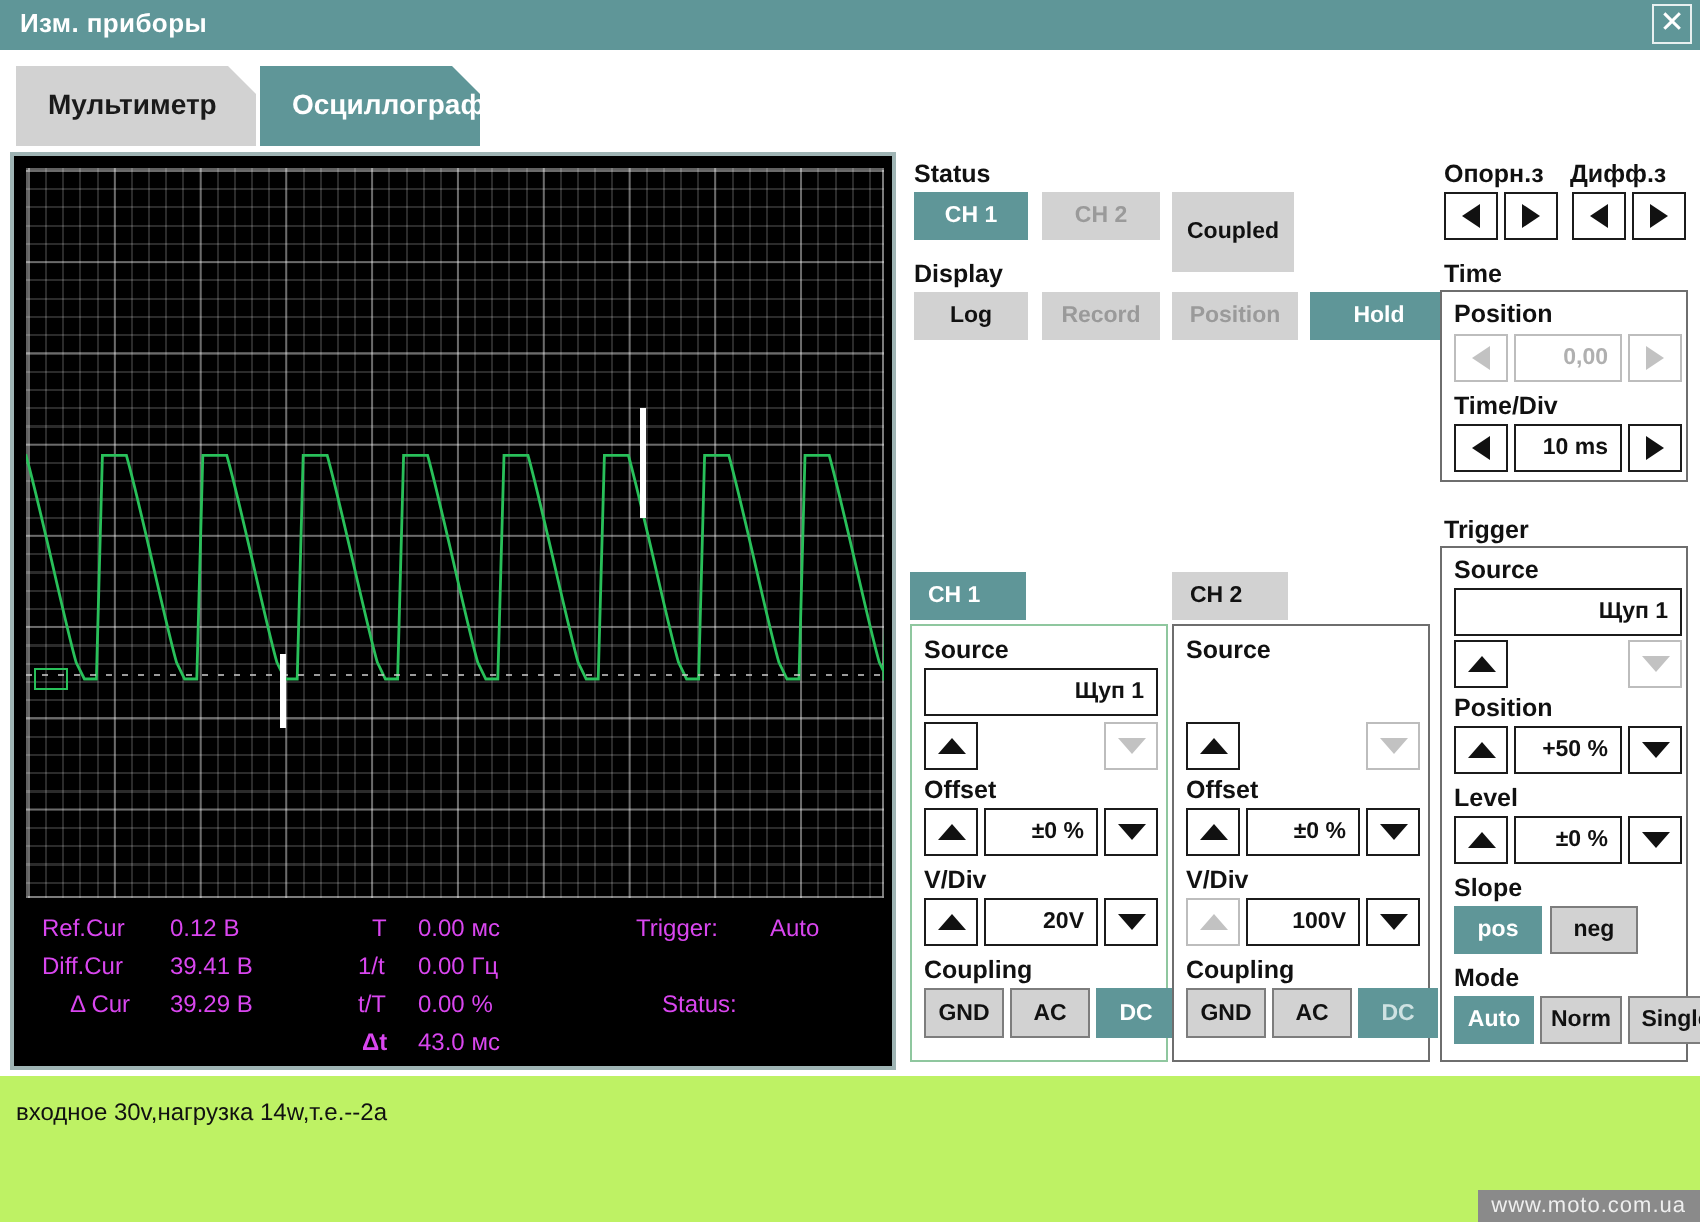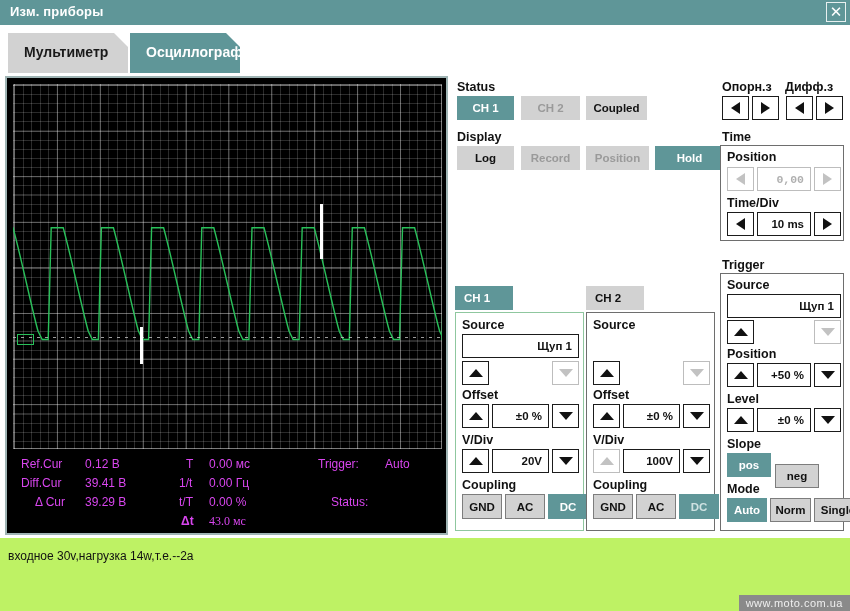--- a/index.html
+++ b/index.html
@@ -123,33 +123,33 @@
     <div class="ro-lbl" style="left:22px;top:41px;">Δ Cur</div>
     <div class="ro-val" style="left:72px;top:41px;">39.29 В</div>
 
     <div class="ro-lbl" style="left:173px;top:3px;">T</div>
     <div class="ro-val" style="left:196px;top:3px;">0.00 мс</div>
     <div class="ro-lbl" style="left:166px;top:22px;">1/t</div>
     <div class="ro-val" style="left:196px;top:22px;">0.00 Гц</div>
     <div class="ro-lbl" style="left:166px;top:41px;">t/T</div>
     <div class="ro-val" style="left:196px;top:41px;">0.00 %</div>
     <div class="ro-lbl" style="left:168px;top:60px;font-weight:bold;">Δt</div>
-    <div class="ro-val" style="left:196px;top:60px;font-family:Liberation Serif, serif;">43.0 мс</div>
+    <div class="ro-val" style="left:196px;top:60px;">43.0 мс</div>
 
     <div class="ro-lbl" style="left:305px;top:3px;">Trigger:</div>
     <div class="ro-val" style="left:372px;top:3px;">Auto</div>
     <div class="ro-lbl" style="left:318px;top:41px;">Status:</div>
     <div class="ro-val" style="left:380px;top:41px;"></div>
   </div>
 </div>
 
 <div class="sec-label" style="left:457px;top:80px;">Status</div>
 <div class="btn on" style="left:457px;top:96px;width:57px;height:24px;">CH 1</div>
 <div class="btn off" style="left:521px;top:96px;width:59px;height:24px;">CH 2</div>
-<div class="btn" style="left:586px;top:96px;width:61px;height:24px;">Coupled</div>
+<div class="btn" style="left:586px;top:96px;width:61px;height:40px;">Coupled</div>
 
 <div class="sec-label" style="left:457px;top:130px;">Display</div>
 <div class="btn" style="left:457px;top:146px;width:57px;height:24px;">Log</div>
 <div class="btn off" style="left:521px;top:146px;width:59px;height:24px;">Record</div>
 <div class="btn off" style="left:586px;top:146px;width:63px;height:24px;">Position</div>
 <div class="btn on" style="left:655px;top:146px;width:69px;height:24px;">Hold</div>
 
 <div class="sec-label" style="left:722px;top:80px;">Опорн.з</div>
 <div class="sec-label" style="left:785px;top:80px;">Дифф.з</div>
 <div class="arrow" style="left:722px;top:96px;width:27px;height:24px;">
@@ -164,21 +164,21 @@
 <div class="arrow" style="left:816px;top:96px;width:27px;height:24px;">
     <i class="tri right"></i>
   </div>
 
 <div class="sec-label" style="left:722px;top:130px;">Time</div>
 <div class="panel" style="left:720px;top:145px;width:124px;height:96px;">
   <div class="sec-label" style="left:6px;top:4px;">Position</div>
   <div class="arrow dis" style="left:6px;top:21px;width:27px;height:24px;">
       <i class="tri left"></i>
     </div>
-  <div class="field dis" style="left:36px;top:21px;width:54px;height:24px;font-family:Liberation Mono, monospace;">0,00</div>
+  <div class="field dis" style="left:36px;top:21px;width:54px;height:24px;">0,00</div>
   <div class="arrow dis" style="left:93px;top:21px;width:27px;height:24px;">
       <i class="tri right"></i>
     </div>
   <div class="sec-label" style="left:6px;top:50px;">Time/Div</div>
   <div class="arrow" style="left:6px;top:66px;width:27px;height:24px;">
       <i class="tri left"></i>
     </div>
   <div class="field" style="left:36px;top:66px;width:54px;height:24px;">10 ms</div>
   <div class="arrow" style="left:93px;top:66px;width:27px;height:24px;">
       <i class="tri right"></i>
@@ -209,21 +209,21 @@
   <div class="arrow" style="left:6px;top:134px;width:27px;height:24px;">
       <i class="tri up"></i>
     </div>
   <div class="field" style="left:36px;top:134px;width:54px;height:24px;">±0 %</div>
   <div class="arrow" style="left:93px;top:134px;width:27px;height:24px;">
       <i class="tri down"></i>
     </div>
 
   <div class="sec-label" style="left:6px;top:163px;">Slope</div>
   <div class="btn on" style="left:6px;top:179px;width:44px;height:24px;">pos</div>
-  <div class="btn raised" style="left:54px;top:190px;width:44px;height:24px;">neg</div>
+  <div class="btn raised" style="left:54px;top:179px;width:44px;height:24px;">neg</div>
 
   <div class="sec-label" style="left:6px;top:208px;">Mode</div>
   <div class="btn on" style="left:6px;top:224px;width:40px;height:24px;">Auto</div>
   <div class="btn raised" style="left:49px;top:224px;width:41px;height:24px;">Norm</div>
   <div class="btn raised" style="left:93px;top:224px;width:48px;height:24px;">Single</div>
 </div>
 
 <div class="btn on" style="left:455px;top:286px;width:58px;height:24px;justify-content:flex-start;padding-left:9px;">CH 1</div>
 <div class="panel green" style="left:455px;top:312px;width:129px;height:219px;">
   <div class="sec-label" style="left:6px;top:5px;">Source</div>

